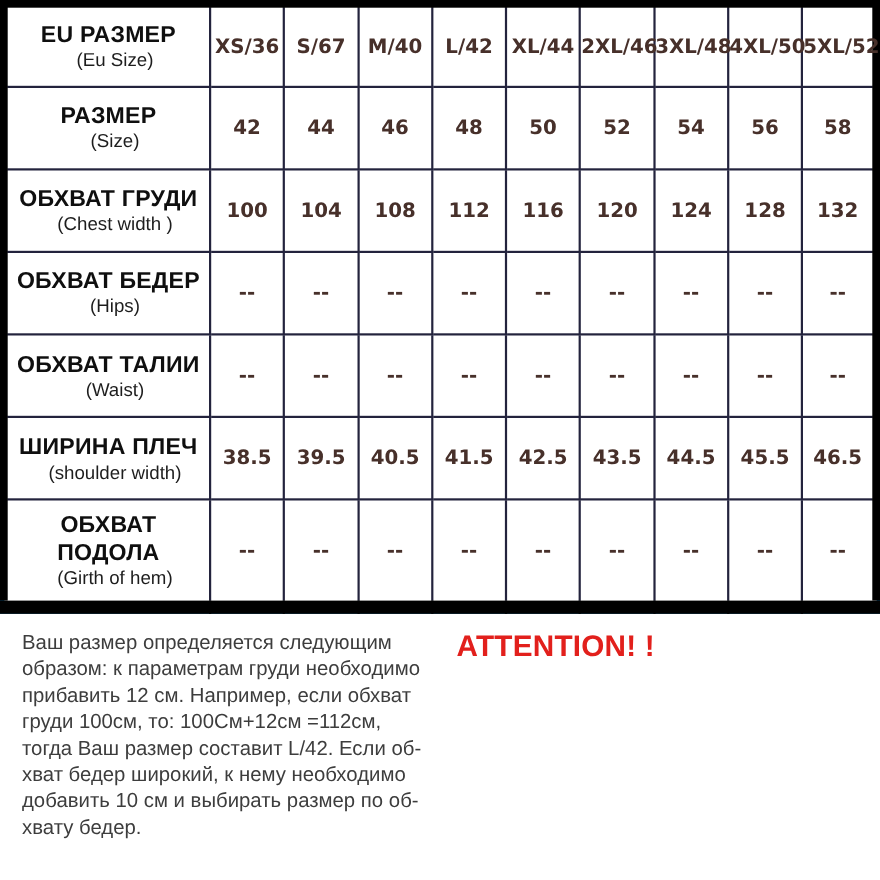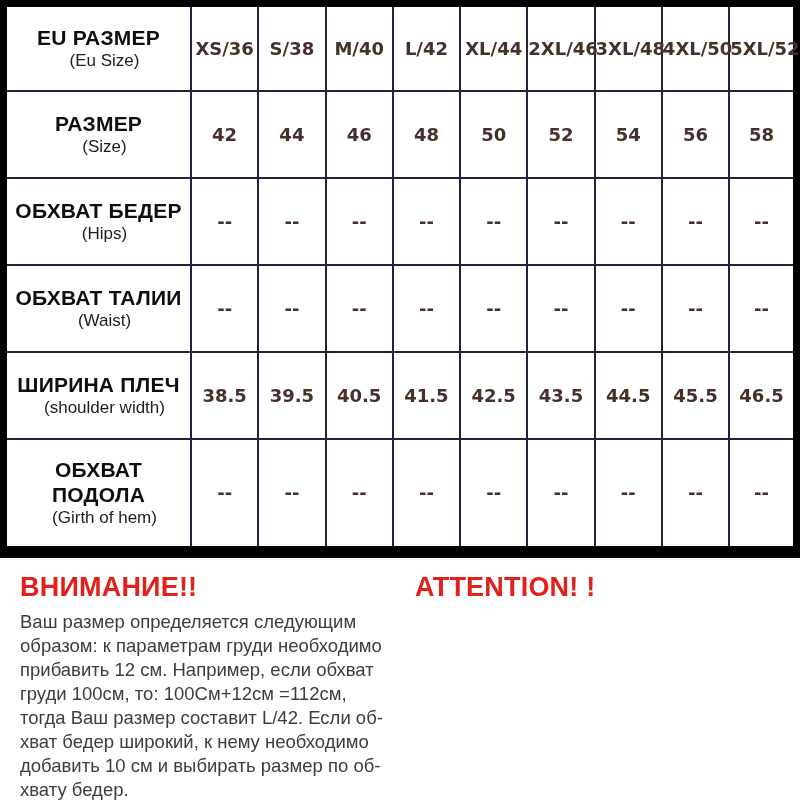--- a/index.html
+++ b/index.html
@@ -83,21 +83,21 @@
 <div class="page">
 
   <table class="size-table">
     <tbody>
         <tr>
           <td class="label-cell">
             <div class="label-ru">EU РАЗМЕР</div>
             <div class="label-en">(Eu Size)</div>
           </td>
           <td class="value-cell">XS/36</td>
-          <td class="value-cell">S/38</td>
+          <td class="value-cell">S/67</td>
           <td class="value-cell">M/40</td>
           <td class="value-cell">L/42</td>
           <td class="value-cell">XL/44</td>
           <td class="value-cell">2XL/46</td>
           <td class="value-cell">3XL/48</td>
           <td class="value-cell">4XL/50</td>
           <td class="value-cell">5XL/52</td>
         </tr>
         <tr>
           <td class="label-cell">
@@ -109,20 +109,35 @@
           <td class="value-cell">46</td>
           <td class="value-cell">48</td>
           <td class="value-cell">50</td>
           <td class="value-cell">52</td>
           <td class="value-cell">54</td>
           <td class="value-cell">56</td>
           <td class="value-cell">58</td>
         </tr>
         <tr>
           <td class="label-cell">
+            <div class="label-ru">ОБХВАТ ГРУДИ</div>
+            <div class="label-en">(Chest width )</div>
+          </td>
+          <td class="value-cell">100</td>
+          <td class="value-cell">104</td>
+          <td class="value-cell">108</td>
+          <td class="value-cell">112</td>
+          <td class="value-cell">116</td>
+          <td class="value-cell">120</td>
+          <td class="value-cell">124</td>
+          <td class="value-cell">128</td>
+          <td class="value-cell">132</td>
+        </tr>
+        <tr>
+          <td class="label-cell">
             <div class="label-ru">ОБХВАТ БЕДЕР</div>
             <div class="label-en">(Hips)</div>
           </td>
           <td class="value-cell">--</td>
           <td class="value-cell">--</td>
           <td class="value-cell">--</td>
           <td class="value-cell">--</td>
           <td class="value-cell">--</td>
           <td class="value-cell">--</td>
           <td class="value-cell">--</td>
@@ -172,21 +187,20 @@
           <td class="value-cell">--</td>
           <td class="value-cell">--</td>
           <td class="value-cell">--</td>
           <td class="value-cell">--</td>
         </tr>
       </tbody>
   </table>
 
   <div class="notes">
     <div class="note note-ru">
-      <h2>ВНИМАНИЕ!!</h2>
       <p>Ваш размер определяется следующим
 образом: к параметрам груди необходимо
 прибавить 12 см. Например, если обхват
 груди  100см, то: 100См+12см =112см,
 тогда Ваш размер составит L/42. Если об-
 хват бедер широкий, к нему необходимо
 добавить 10 см и выбирать размер по об-
 хвату бедер.</p>
     </div>
     <div class="note note-en">

